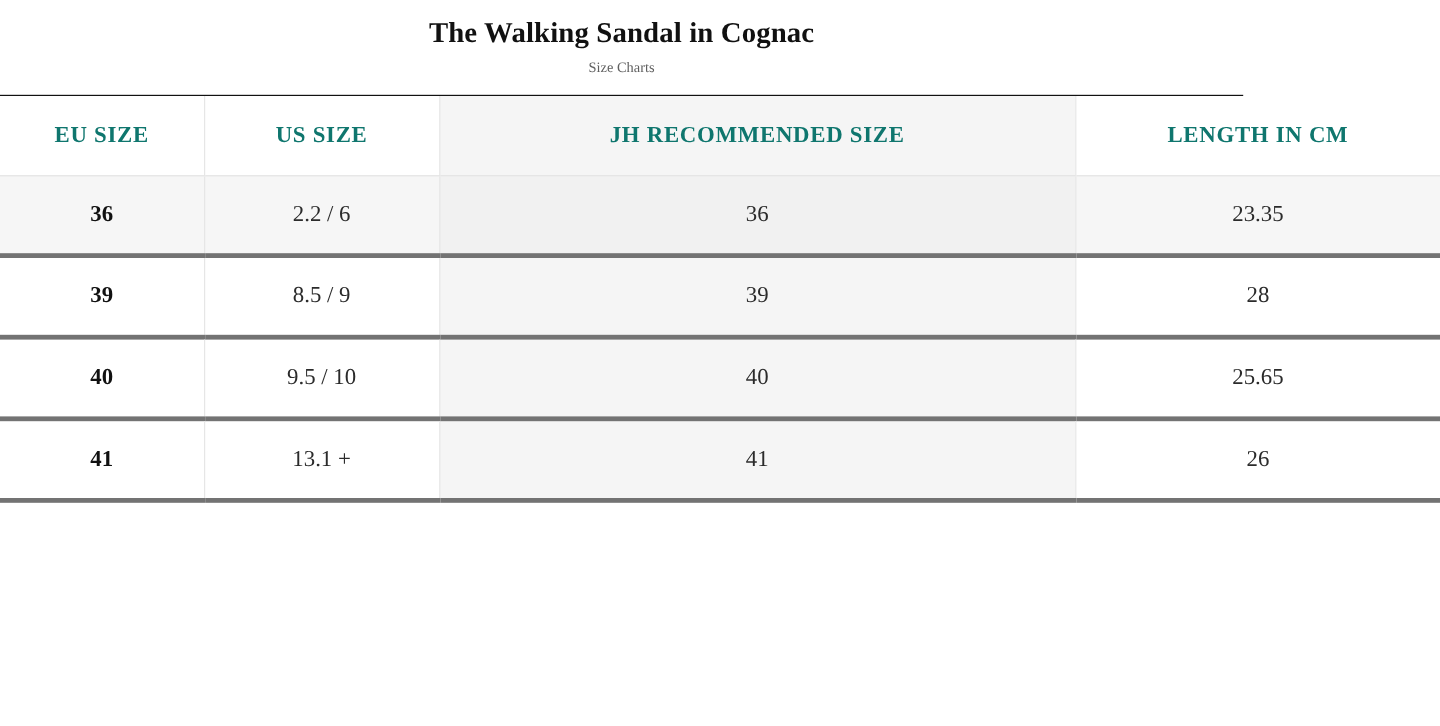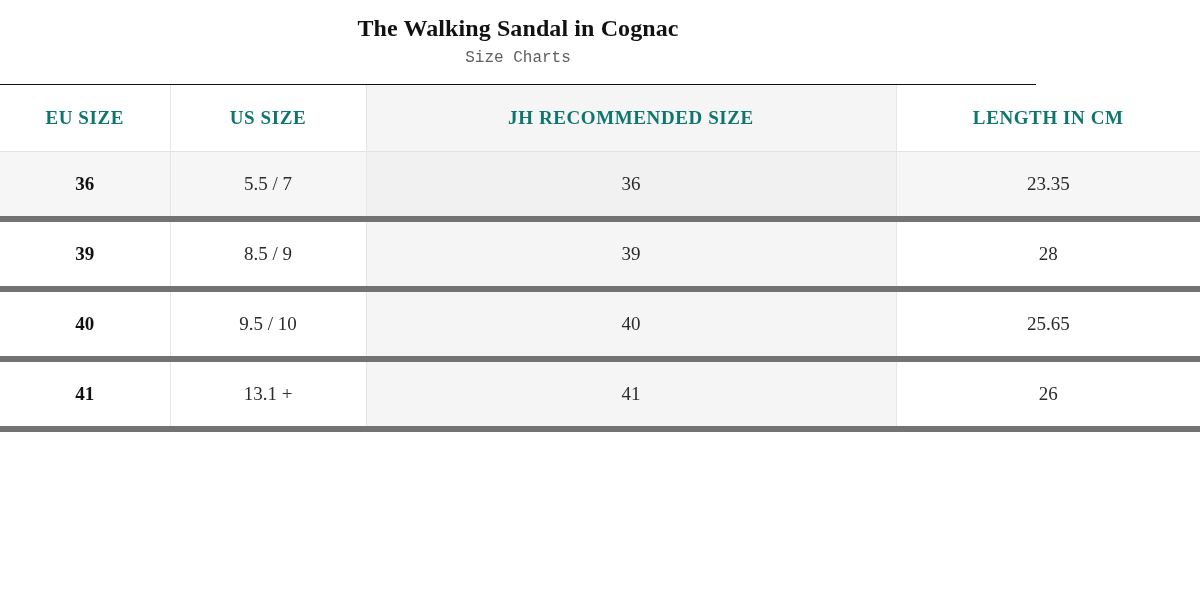--- a/index.html
+++ b/index.html
@@ -27,22 +27,22 @@
   .title {
     font-family: "Liberation Serif", serif;
     font-size: 24px;
     font-weight: bold;
     color: #111111;
     letter-spacing: 0.1px;
     line-height: 1.2;
     margin: 0;
   }
   .subtitle {
-    font-family: Liberation Mono, monospace;
-    font-size: 16px;
+    font-family: Liberation Serif, serif;
+    font-size: 12px;
     font-weight: normal;
     color: #5f5f5f;
     margin-top: 6px;
     line-height: 1.2;
   }
   .header-rule {
     margin-top: 16px;
     border-top: 1px solid #111111;
     width: 100%;
     height: 0;
@@ -69,21 +69,21 @@
     background: #ffffff;
   }
   table.size-chart thead th.shaded {
     background: #f5f5f5;
   }
   table.size-chart tbody td {
     font-size: 19px;
     color: #2b2b2b;
     text-align: center;
     padding: 21px 6px 21px 6px;
-    border-bottom: 6px solid #737373;
+    border-bottom: 4px solid #737373;
     background: #ffffff;
   }
   table.size-chart tbody tr.alt td {
     background: #f6f6f6;
   }
   table.size-chart tbody td.col-eu {
     font-weight: bold;
     color: #111111;
   }
   table.size-chart tbody td.col-jh {
@@ -119,21 +119,21 @@
       <tr>
         <th>EU SIZE</th>
         <th class="v-sep">US SIZE</th>
         <th class="v-sep shaded">JH RECOMMENDED SIZE</th>
         <th class="v-sep">LENGTH IN CM</th>
       </tr>
     </thead>
     <tbody>
       <tr class="alt">
         <td class="col-eu">36</td>
-        <td class="v-sep">5.5 / 7</td>
+        <td class="v-sep">2.2 / 6</td>
         <td class="v-sep col-jh">36</td>
         <td class="v-sep">23.35</td>
       </tr>
       <tr>
         <td class="col-eu">39</td>
         <td class="v-sep">8.5 / 9</td>
         <td class="v-sep col-jh">39</td>
         <td class="v-sep">28</td>
       </tr>
       <tr>

